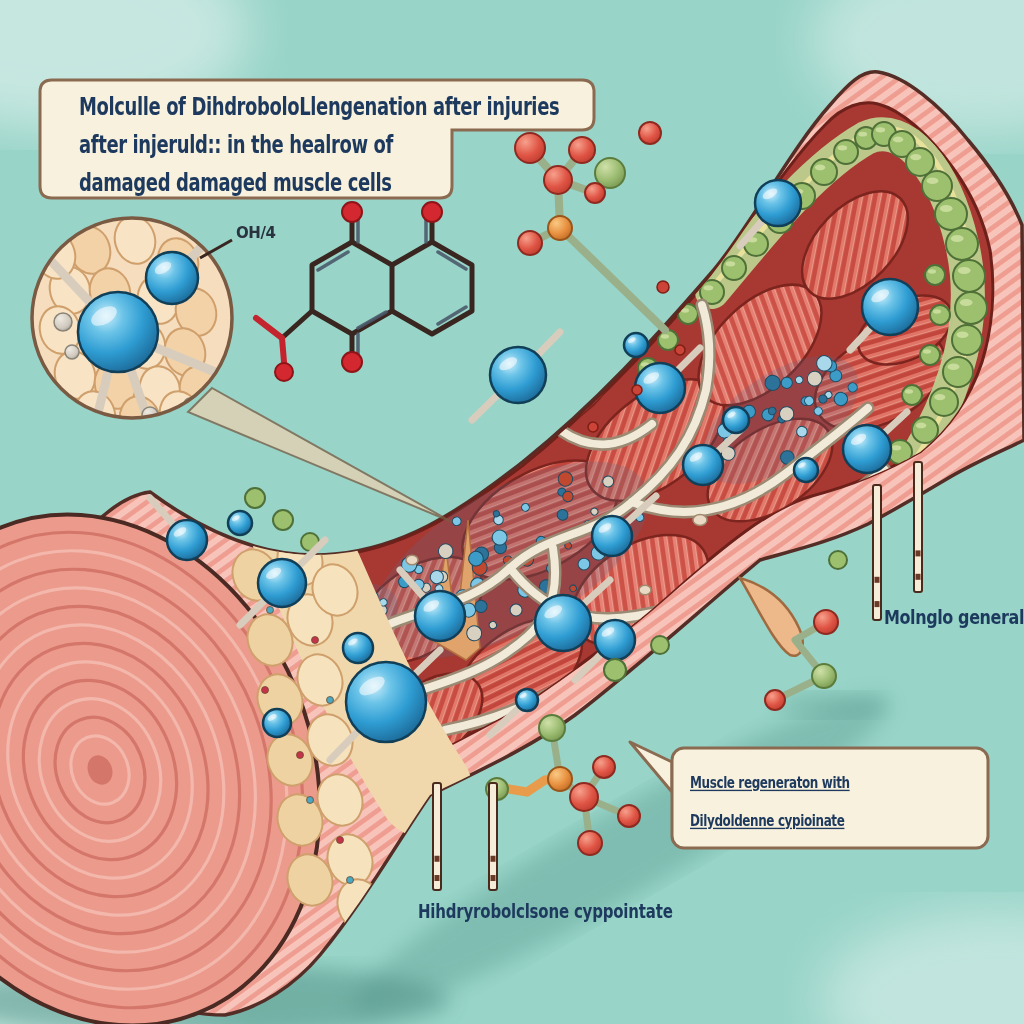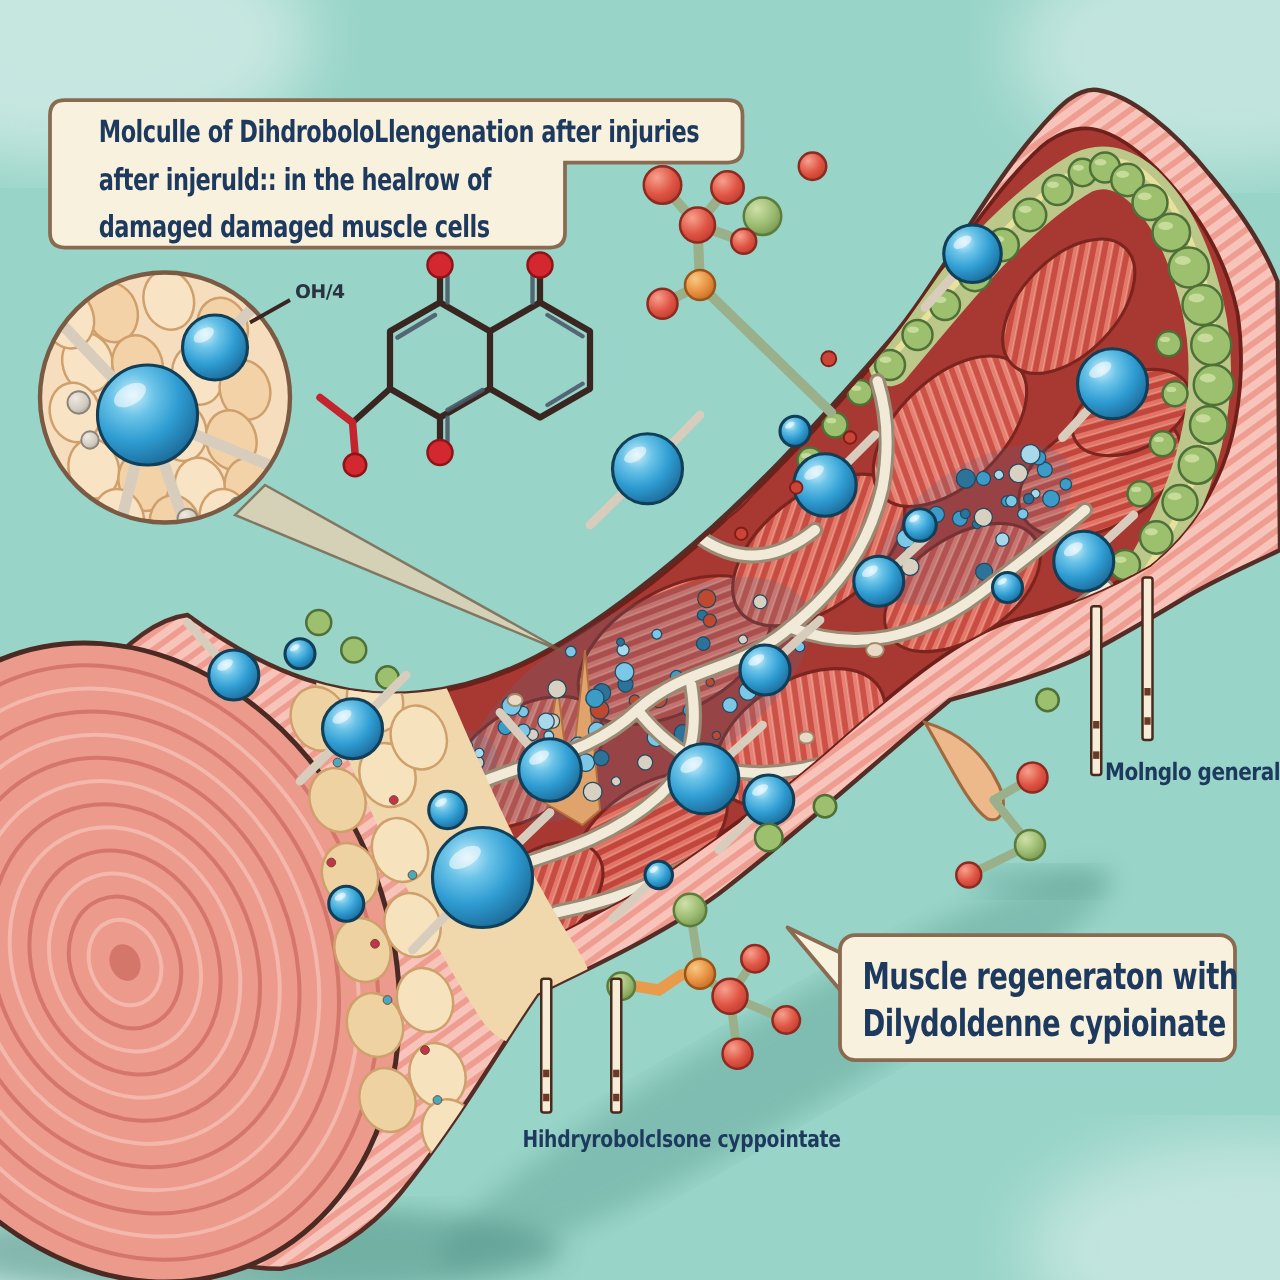--- a/index.html
+++ b/index.html
@@ -3,21 +3,21 @@
 <meta charset="utf-8">
 <style>
   html,body{margin:0;padding:0;background:#98d4c8;}
   #stage{position:relative;width:1024px;height:1024px;overflow:hidden;
          font-family:"DejaVu Sans","Liberation Sans",sans-serif;}
   #art{position:absolute;left:0;top:0;}
   .txt{position:absolute;color:#1d3a5e;font-weight:700;letter-spacing:-0.4px;
        white-space:nowrap;transform-origin:left top;}
   .t-line{transform:scaleY(1.35);}
   #title-box-text{left:55px;top:88px;font-size:18px;line-height:38px;margin-left:24px;}
-  #callout-text{left:690px;top:764px;font-size:22px;line-height:38px;}
+  #callout-text{left:690px;top:764px;font-size:12px;line-height:38px;text-decoration:underline;}
   #right-label{left:884px;top:606px;font-size:16px;transform:scaleY(1.2);}
   #bottom-label{left:418px;top:900px;font-size:15px;transform:scaleY(1.25);letter-spacing:-0.2px;}
   #inset-label{left:236px;top:224px;font-size:15px;color:#2a3440;font-weight:600;}
 </style>
 </head>
 <body>
 
 <div id="stage">
 <svg id="art" width="1024" height="1024" viewBox="0 0 1024 1024">
   <defs>

